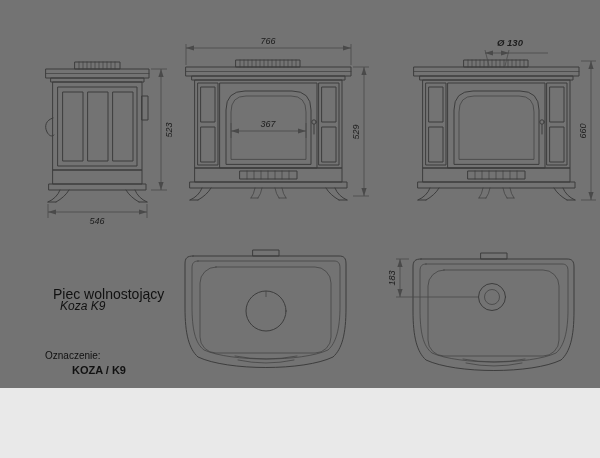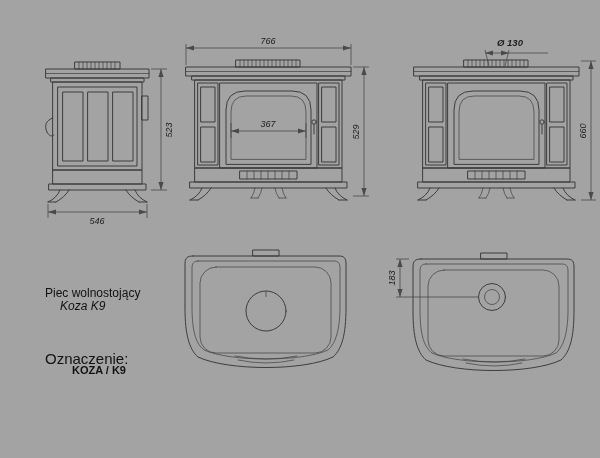--- a/index.html
+++ b/index.html
@@ -1,29 +1,29 @@
 <!DOCTYPE html>
 <html><head>
 <meta charset="utf-8">
 <style>
   html,body { margin:0; padding:0; background:#e9e9e9; }
   .sheet {
-    position:relative; width:600px; height:458px; background:#a3a3a3;
+    position:relative; width:600px; height:388px; background:#737373;
     font-family:"Liberation Sans", sans-serif; overflow:hidden;
   }
   .sheet svg { position:absolute; left:0; top:0; }
   .ln   { stroke:#3d3d3d; stroke-width:1;   fill:none; stroke-linecap:round; stroke-linejoin:round; }
   .ln2  { stroke:#3d3d3d; stroke-width:0.7; fill:none; }
   .dimln{ stroke:#4a4a4a; stroke-width:0.8; fill:none; }
   .dim  { font:italic 9px "Liberation Sans", sans-serif; fill:#1c1c1c; }
   .dimb { font:italic bold 9.5px "Liberation Sans", sans-serif; fill:#1c1c1c; }
   .titleblock { position:absolute; left:45px; top:286px; width:160px; color:#111; }
-  .tb-type  { position:absolute; left:0;  top:0;    font-size:12px; }
+  .tb-type  { position:absolute; left:8px;  top:0;    font-size:14px; }
   .tb-model { position:absolute; left:15px; top:13px; font-size:12px; font-weight:normal; font-style:italic; }
-  .tb-desig-label { position:absolute; left:0;  top:64px; font-size:15px; }
+  .tb-desig-label { position:absolute; left:0;  top:64px; font-size:10px; }
   .tb-desig-value { position:absolute; left:27px; top:78px; font-size:11px; font-weight:bold; }
 </style>
 </head>
 <body>
 
 <div class="sheet">
   <svg width="600" height="458" viewBox="0 0 600 458">
     <defs>
       <marker id="arrS" markerWidth="9" markerHeight="7" refX="0.5" refY="3.5" orient="auto" markerUnits="userSpaceOnUse">
         <path d="M0.5,3.5 L8.5,0.9 L8.5,6.1 Z" fill="#4a4a4a"></path>

